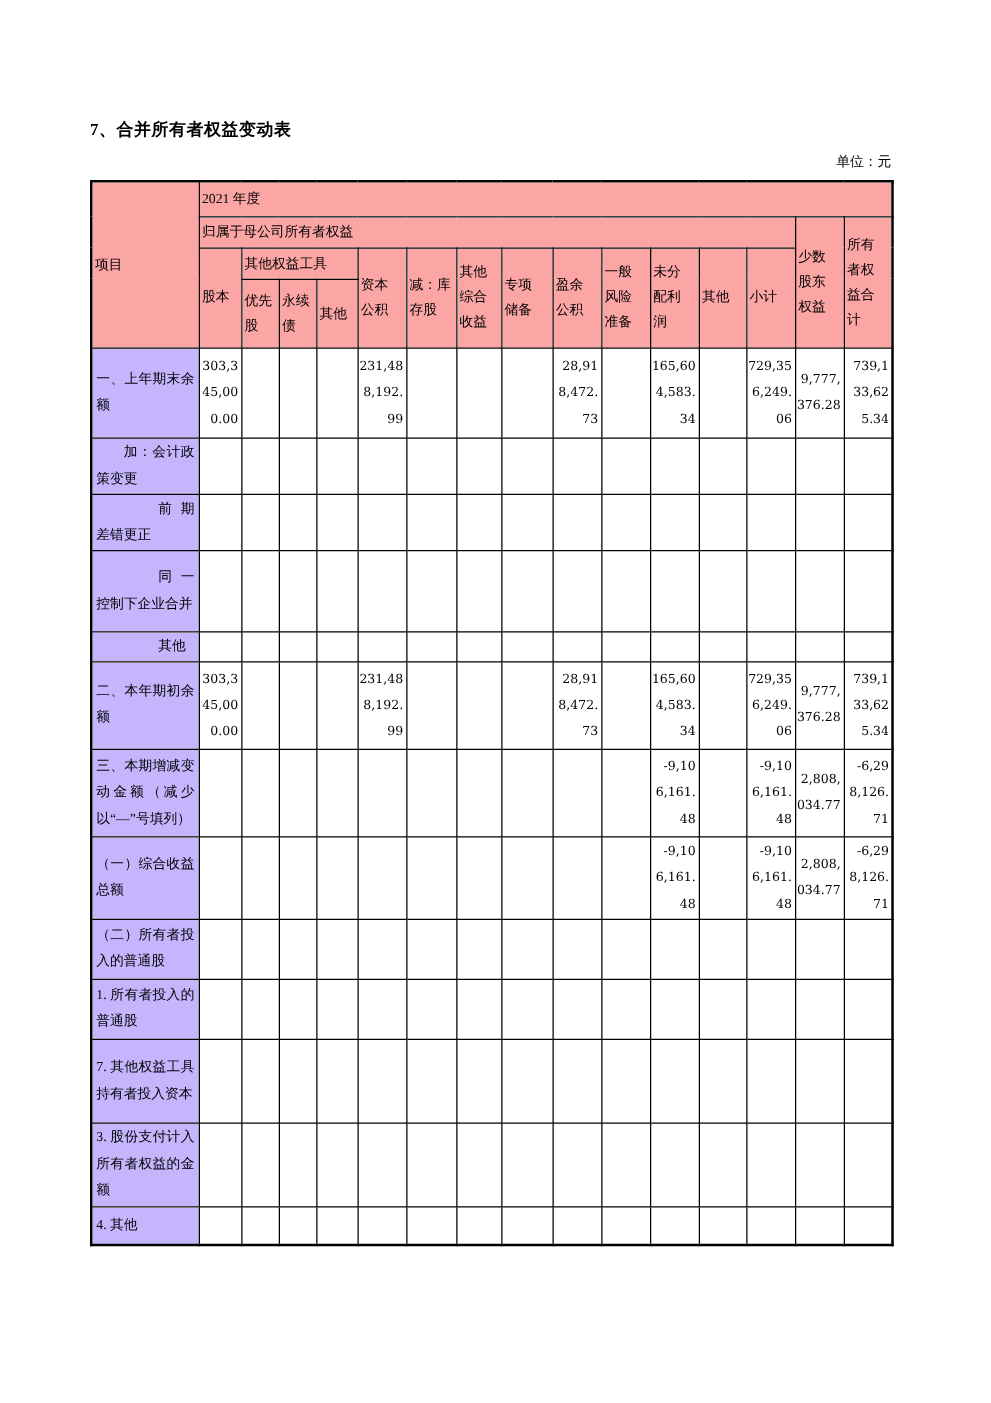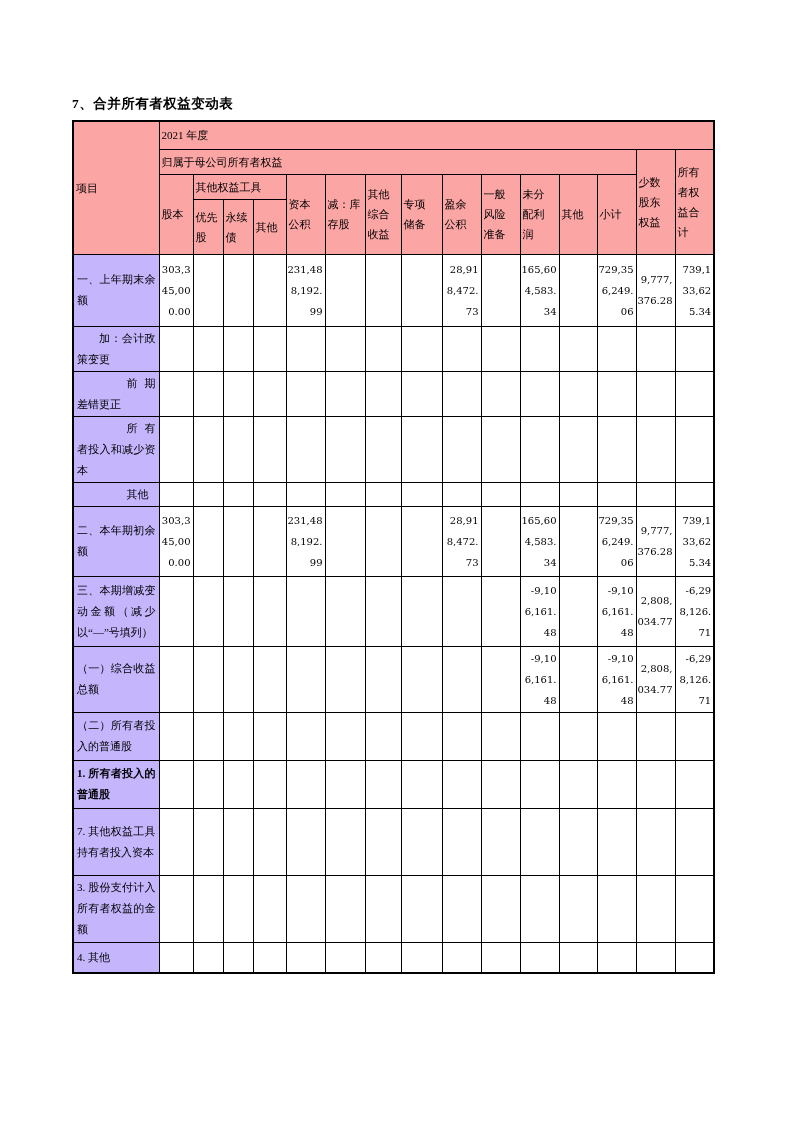--- a/index.html
+++ b/index.html
@@ -34,20 +34,21 @@
     font-size:10px;line-height:21px;text-align:right;word-break:break-all;
     padding:1px 2px 1px 1px;font-family:"DejaVu Serif",serif;
   }
 </style>
 </head>
 <body>
 
 <div class="page">
   <div class="content">
     <h1 class="doc-title">7、合并所有者权益变动表</h1>
+    <div class="unit">单位：元</div>
 
     <table class="equity">
       <colgroup>
         <col style="width:86px">
           <col style="width:34px">
           <col style="width:30px">
           <col style="width:30px">
         <col style="width:33px">
           <col style="width:39px">
           <col style="width:40px">
@@ -156,21 +157,21 @@
             <td class="num-cell"></td>
             <td class="num-cell"></td>
             <td class="num-cell"></td>
             <td class="num-cell"></td>
             <td class="num-cell"></td>
             <td class="num-cell"></td>
             <td class="num-cell"></td>
             <td class="num-cell"></td>
           </tr>
           <tr style="height: 65px;">
-            <td class="label-cell ind-4">所有者投入和减少资本</td>
+            <td class="label-cell ind-4">同一控制下企业合并</td>
             <td class="num-cell"></td>
             <td class="num-cell"></td>
             <td class="num-cell"></td>
             <td class="num-cell"></td>
             <td class="num-cell"></td>
             <td class="num-cell"></td>
             <td class="num-cell"></td>
             <td class="num-cell"></td>
             <td class="num-cell"></td>
             <td class="num-cell"></td>
@@ -263,21 +264,21 @@
             <td class="num-cell"></td>
             <td class="num-cell"></td>
             <td class="num-cell"></td>
             <td class="num-cell"></td>
             <td class="num-cell"></td>
             <td class="num-cell"></td>
             <td class="num-cell"></td>
             <td class="num-cell"></td>
             <td class="num-cell"></td>
           </tr>
-          <tr style="height: 48px; font-weight: bold;">
+          <tr style="height: 48px;">
             <td class="label-cell">1. 所有者投入的普通股</td>
             <td class="num-cell"></td>
             <td class="num-cell"></td>
             <td class="num-cell"></td>
             <td class="num-cell"></td>
             <td class="num-cell"></td>
             <td class="num-cell"></td>
             <td class="num-cell"></td>
             <td class="num-cell"></td>
             <td class="num-cell"></td>

